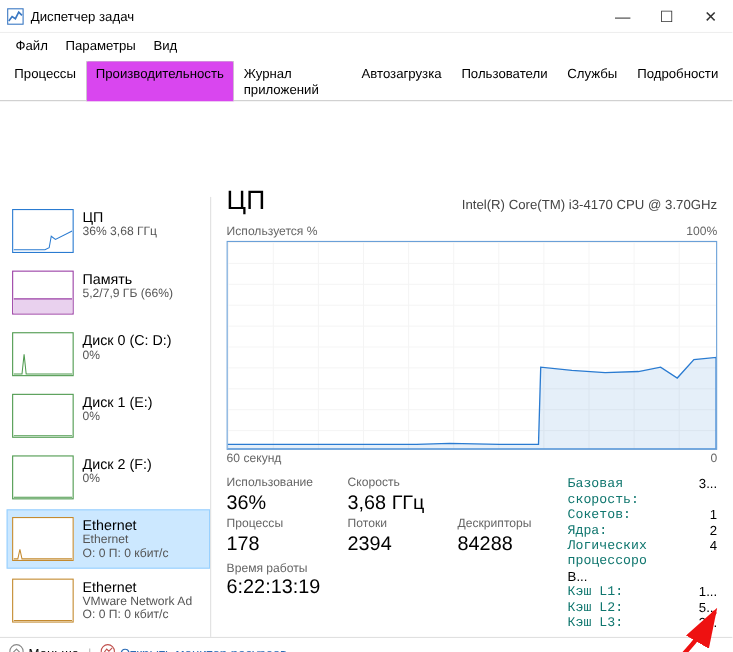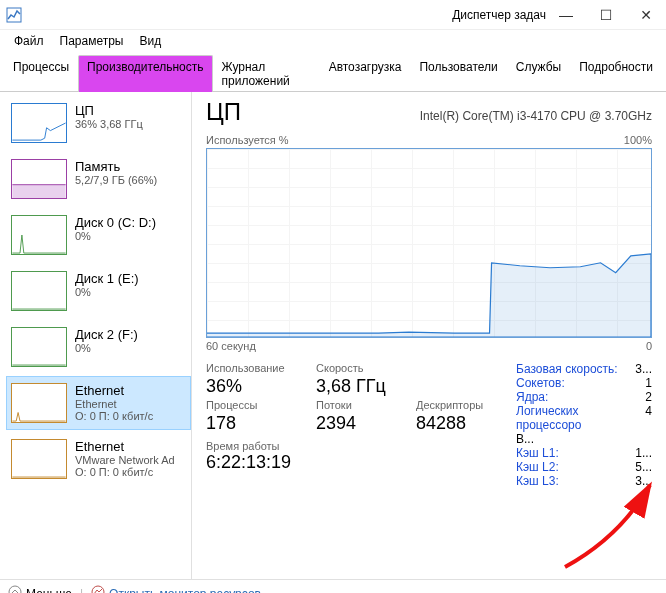--- a/index.html
+++ b/index.html
@@ -1,26 +1,26 @@
 <!DOCTYPE html>
 <html><head>
 <meta charset="utf-8">
 <style>
   * { box-sizing: border-box; margin: 0; padding: 0; font-family: "Segoe UI", Tahoma, sans-serif; }
   body { width: 666px; height: 593px; background: #fff; overflow: hidden; font-size: 12px; color: #000; }
-  .titlebar { display: flex; align-items: center; height: 30px; padding: 0 0 0 6px; border-bottom: 1px solid #eee; text-align: right; }
+  .titlebar { display: flex; align-items: center; height: 30px; padding: 0 0 0 6px; border-bottom: 1px solid #eee; }
   .titlebar .app-icon { width: 16px; height: 16px; margin-right: 6px; display: flex; align-items: center; justify-content: center; }
   .titlebar .title { font-size: 12px; flex: 1; }
   .titlebar .win-btn { width: 40px; height: 30px; display: flex; align-items: center; justify-content: center; font-size: 14px; color: #333; }
   .menubar { display: flex; gap: 4px; padding: 2px 8px; font-size: 12px; }
   .menubar > div { padding: 2px 6px; }
   .tabs { display: flex; border-bottom: 1px solid #ccc; padding: 0 4px; margin-top: 2px; }
   .tab { padding: 4px 8px; font-size: 12px; border: 1px solid transparent; border-bottom: none; position: relative; top: 1px; }
   .tab.active { border-color: #ccc; background: #d946ef; border-radius: 2px 2px 0 0; }
-  .content { display: flex; height: calc(100% - 30px - 22px - 26px - 28px); }
+  .content { display: flex; height: calc(100% - 30px - 22px - 26px - 28px); align-items: flex-end; }
   .sidebar { width: 192px; border-right: 1px solid #e0e0e0; overflow-y: auto; padding: 4px 0 4px 6px; }
   .side-item { display: flex; gap: 8px; padding: 6px 4px; border: 1px solid transparent; margin-bottom: 2px; }
   .side-item.selected { background: #cce8ff; border: 1px solid #99d1ff; }
   .thumb { width: 56px; height: 40px; border-width: 1px; border-style: solid; position: relative; overflow: hidden; background: #fff; }
   .thumb svg { width: 100%; height: 100%; display: block; }
   .side-text .l1 { font-size: 13px; }
   .side-text .l2 { font-size: 11px; color: #555; }
   .side-text .l3 { font-size: 11px; color: #555; }
   .main { flex: 1; padding: 6px 14px 6px 14px; position: relative; }
   .hdr { display: flex; align-items: baseline; gap: 20px; }
@@ -30,21 +30,21 @@
   .chart { height: 190px; border: 1px solid #6aa0d8; border-bottom: 1px solid #6aa0d8; position: relative; margin-top: 2px; background:
      linear-gradient(to bottom, #f4f4f4 1px, transparent 1px) 0 0 / 100% 19px,
      linear-gradient(to right, #f4f4f4 1px, transparent 1px) 0 0 / 41px 100%; }
   .chart-bottom-labels { display: flex; justify-content: space-between; font-size: 11px; color: #666; margin-top: 2px; }
   .stats { display: flex; margin-top: 10px; gap: 10px; }
   .stats-left { display: grid; grid-template-columns: 110px 100px 90px; row-gap: 2px; }
   .stats-left .lbl { font-size: 11px; color: #666; }
   .stats-left .val { font-size: 18px; }
   .stats-right { flex: 1; font-size: 12px; }
   .stats-right .row { display: flex; }
-  .stats-right .rl { flex: 1; color: #1d4ed8; }
+  .stats-right .rl { flex: 1; color: #0f766e; font-family: Liberation Mono, monospace; }
   .stats-right .rv { color: #000; }
   .uptime-label { font-size: 11px; color: #666; margin-top: 6px; }
   .uptime-val { font-size: 18px; }
   .footer { height: 28px; display: flex; align-items: center; padding: 0 8px; border-top: 1px solid #e0e0e0; gap: 4px; font-size: 12px; }
   .footer .chev { color: #555; }
   .footer .link { color: #2a6bb5; }
   .footer .sep { color: #bbb; padding: 0 4px; }
   .arrow { position: absolute; right: 6px; top: 385px; pointer-events: none; }
   ::-webkit-scrollbar { width: 14px; }
   ::-webkit-scrollbar-thumb { background: #c1c1c1; border: 3px solid #fff; border-radius: 7px; }

